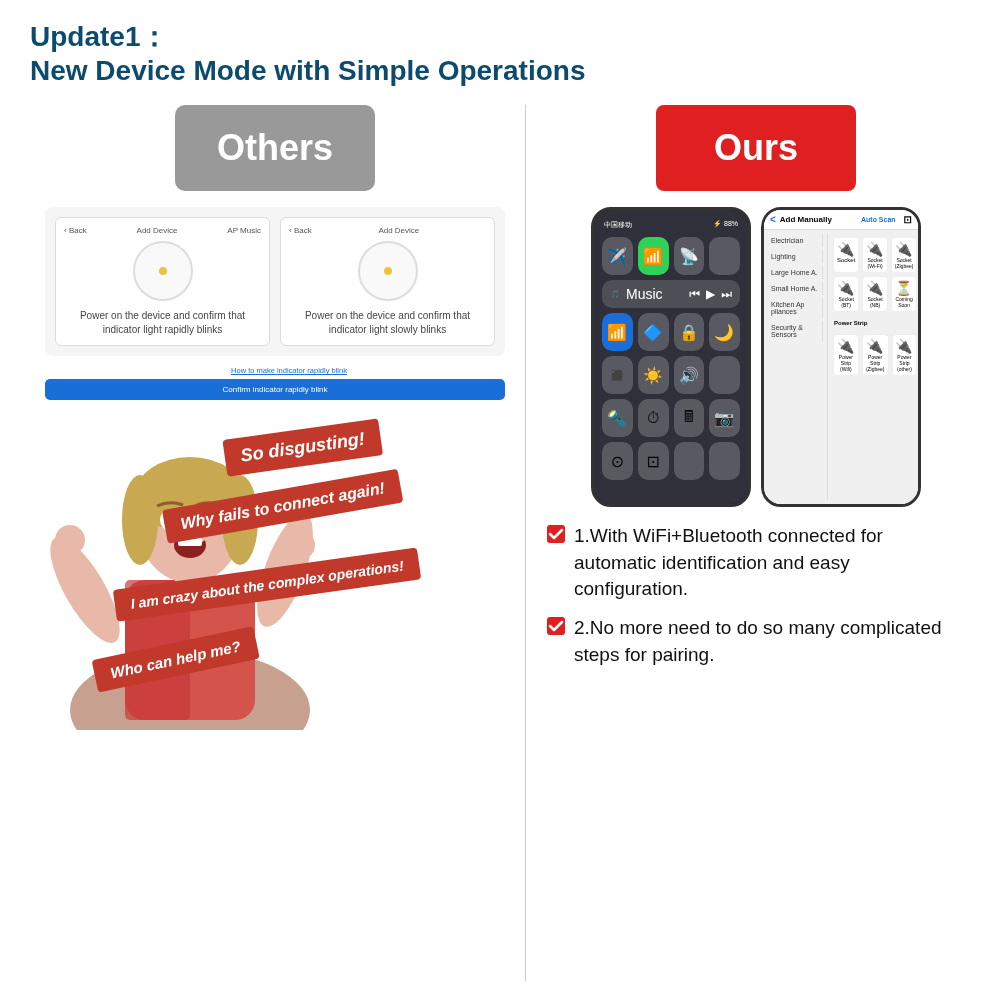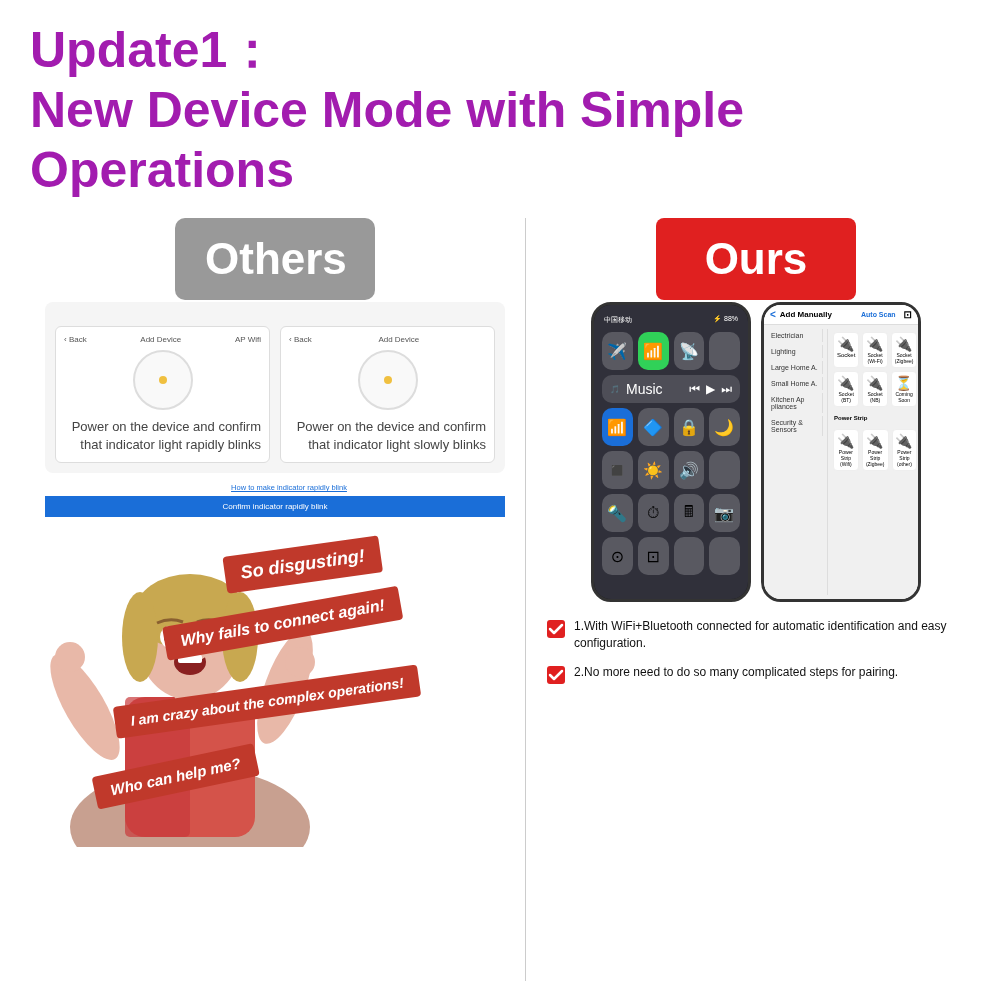--- a/index.html
+++ b/index.html
@@ -18,50 +18,50 @@
       padding: 20px 30px;
       display: flex;
       flex-direction: column;
     }
 
     .header {
       margin-bottom: 18px;
     }
 
     .header h1 {
-      font-size: 50px;
+      font-size: 28px;
       font-weight: 900;
       line-height: 1.2;
-      color: #a21caf;
+      color: #0c4a6e;
     }
 
     .main-content {
       display: flex;
       flex: 1;
       gap: 0;
     }
 
     
     .left-side {
       width: 490px;
       display: flex;
       flex-direction: column;
       align-items: center;
       position: relative;
     }
 
     .label-badge {
       width: 200px;
-      padding: 16px 30px;
+      padding: 22px 30px;
       border-radius: 10px;
       text-align: center;
-      font-size: 44px;
+      font-size: 36px;
       font-weight: bold;
       color: #fff;
-      margin-bottom: 2px;
+      margin-bottom: 16px;
     }
 
     .label-badge.others {
       background: #999;
     }
 
     .label-badge.ours {
       background: #e02020;
       border-radius: 8px;
     }
@@ -78,21 +78,20 @@
 
     .device-screen {
       flex: 1;
       background: #fff;
       border: 1px solid #ddd;
       border-radius: 6px;
       padding: 8px;
       display: flex;
       flex-direction: column;
       align-items: center;
-      margin-top: 14px;
     }
 
     .device-screen-header {
       font-size: 8px;
       color: #555;
       width: 100%;
       display: flex;
       justify-content: space-between;
       margin-bottom: 6px;
     }
@@ -110,23 +109,23 @@
     }
 
     .dot-indicator {
       width: 8px;
       height: 8px;
       border-radius: 50%;
       background: #f0c040;
     }
 
     .device-screen p {
-      font-size: 13px;
+      font-size: 10px;
       color: #444;
-      text-align: right;
+      text-align: center;
       line-height: 1.4;
     }
 
     .connect-buttons {
       display: flex;
       gap: 10px;
       width: 460px;
       margin-bottom: 6px;
     }
 
@@ -143,21 +142,21 @@
       color: #1a6ed8;
       text-decoration: underline;
       text-align: center;
       padding-left: 28px;
     }
 
     .connect-btn {
       background: #1a6ed8;
       color: #fff;
       border: none;
-      border-radius: 0;
+      border-radius: 5px;
       padding: 6px 10px;
       font-size: 8px;
       width: 100%;
       text-align: center;
       cursor: pointer;
     }
 
     
     .frustration-section {
       position: relative;
@@ -398,21 +397,21 @@
     .features-list {
       width: 100%;
       padding: 0 5px;
     }
 
     .feature-item {
       display: flex;
       align-items: flex-start;
       gap: 8px;
       margin-bottom: 12px;
-      font-size: 12px;
+      font-size: 19px;
       line-height: 1.4;
       color: #111;
     }
 
     .checkbox-icon {
       width: 20px;
       height: 20px;
       flex-shrink: 0;
       margin-top: 1px;
     }
@@ -447,21 +446,21 @@
       <div class="label-badge others">
         <span>Others</span>
       </div>
 
       <div class="device-screens">
 
         <div class="device-screen">
           <div class="device-screen-header">
             <span>‹ Back</span>
             <span>Add Device</span>
-            <span>AP Wifi</span>
+            <span>AP Music</span>
           </div>
           <div class="device-circle">
             <div class="dot-indicator"></div>
           </div>
           <p>Power on the device and confirm that indicator light rapidly blinks</p>
         </div>
 
         <div class="device-screen">
           <div class="device-screen-header">
             <span>‹ Back</span>

